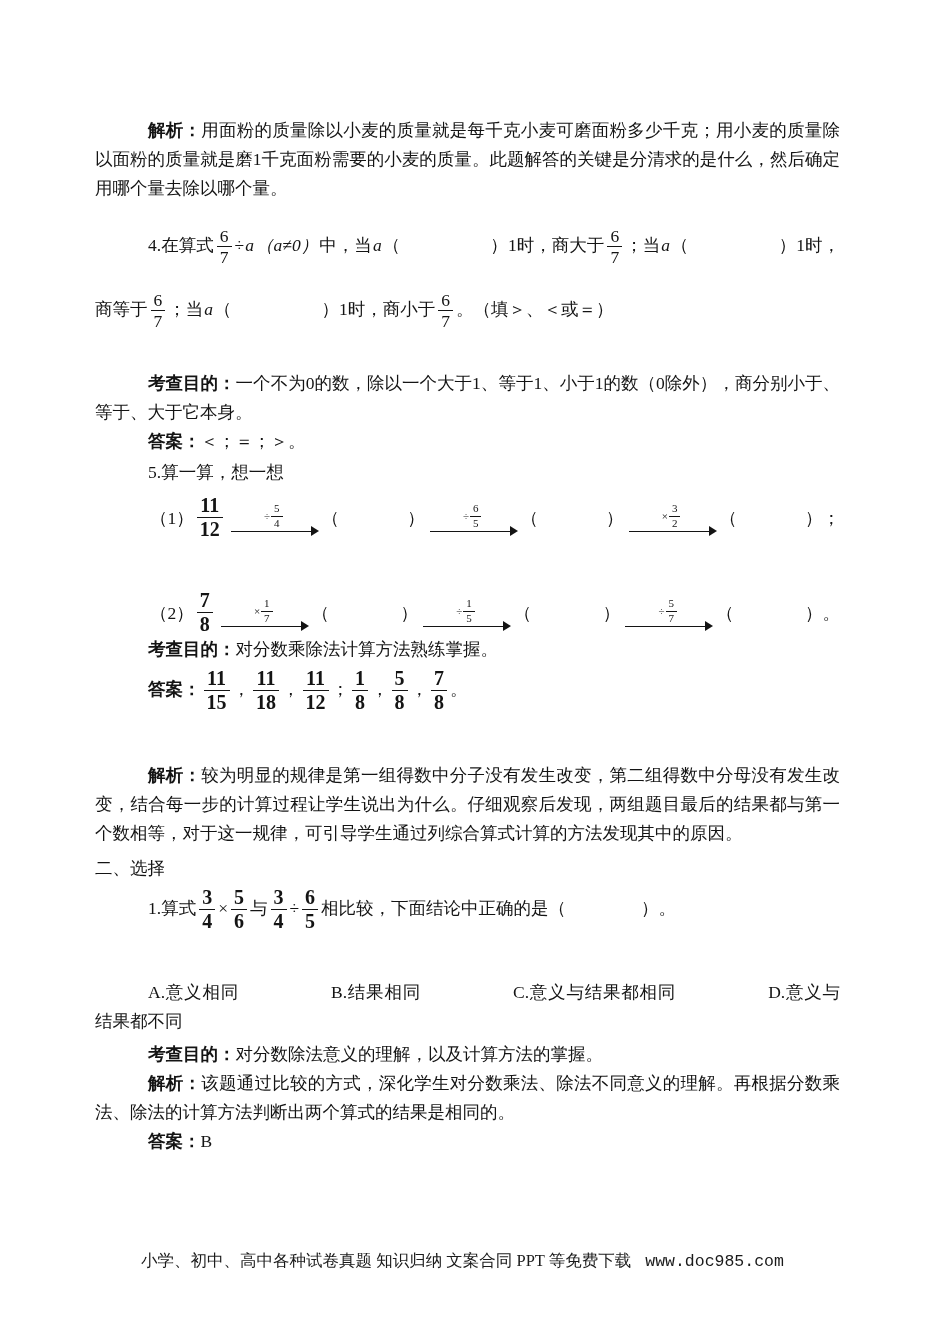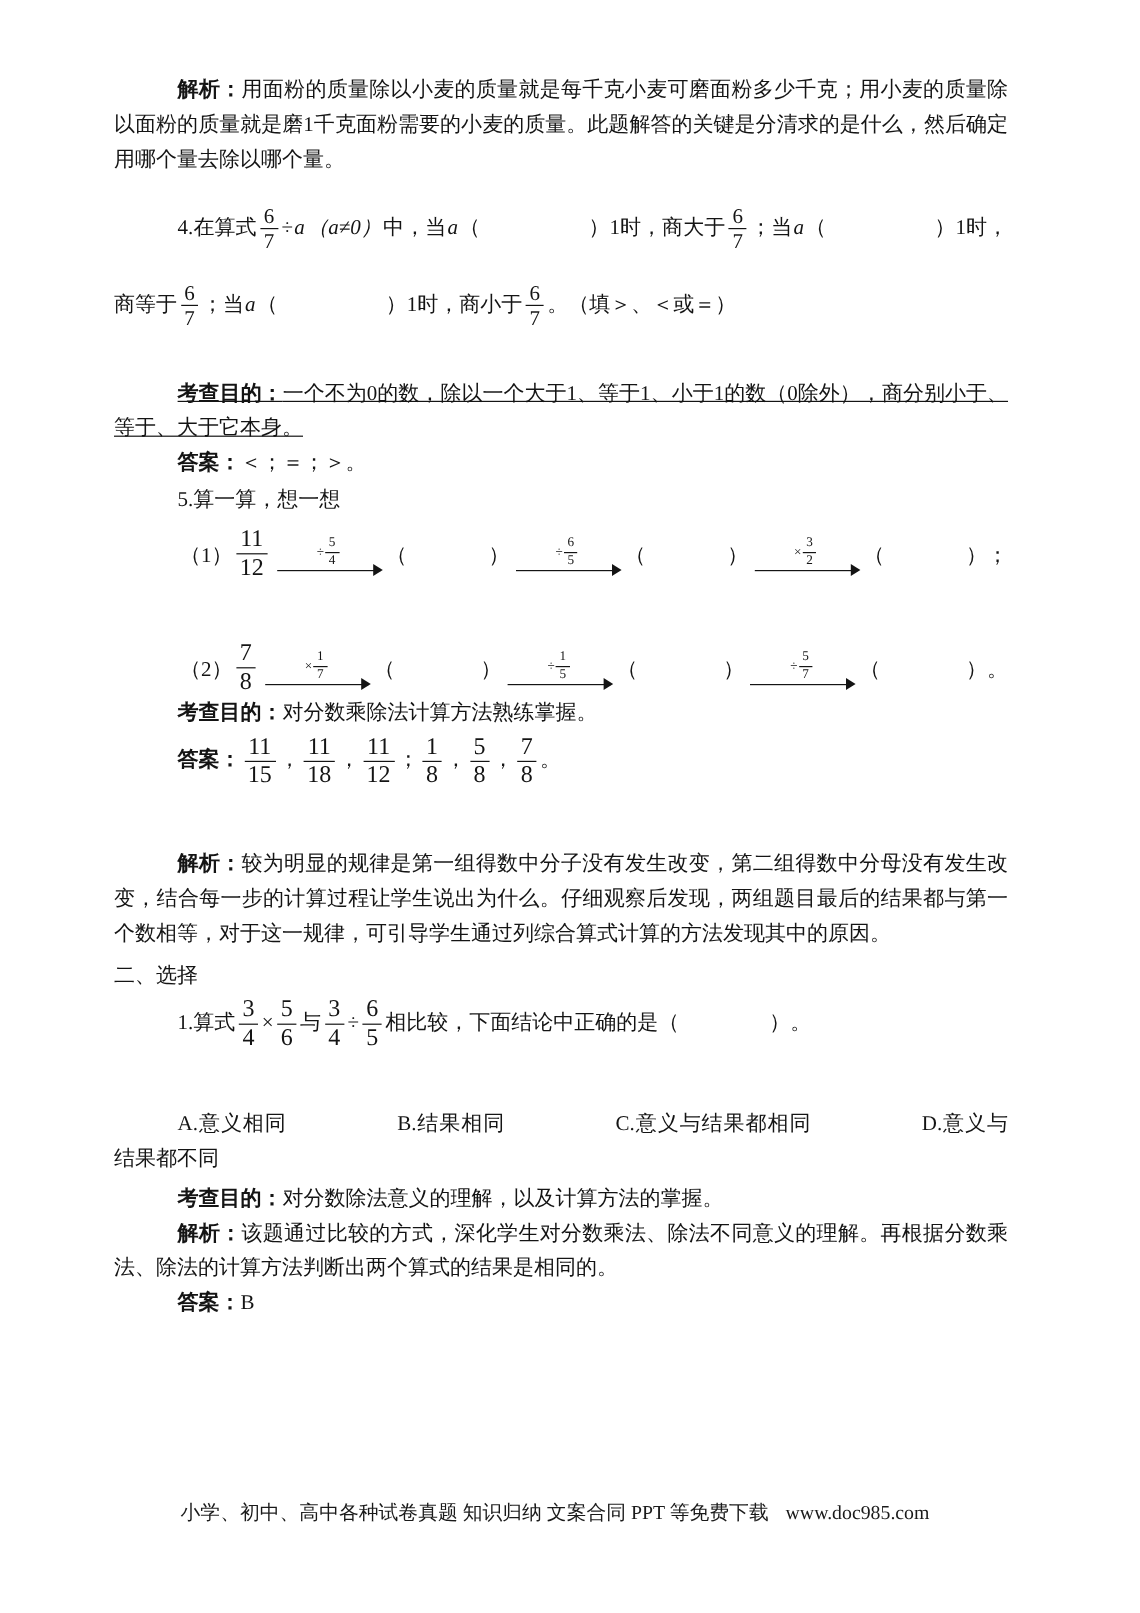--- a/index.html
+++ b/index.html
@@ -1,31 +1,31 @@
 <!DOCTYPE html>
 <html><head>
 <meta charset="utf-8">
 <style>
   html,body{margin:0;padding:0;background:#ffffff;}
   body{width:950px;height:1344px;position:relative;overflow:hidden;
        font-family:"Liberation Serif","DejaVu Serif",serif;
        color:#141414;font-size:17.5px;}
   .page{box-sizing:border-box;width:925px;height:1344px;position:relative;
-        padding:60px 85px 0 95px;}
+        padding:116px 85px 0 95px;}
   p{margin:0;line-height:29px;text-align:justify;}
   .indent{text-indent:53px;}
   .lbl{font-family:"Liberation Sans","DejaVu Sans",sans-serif;font-weight:bold;}
   .heading{font-family:"Liberation Sans","DejaVu Sans",sans-serif;font-weight:normal;}
   .var{font-style:italic;font-family:"Liberation Serif",serif;padding:0 1px;}
   
   .frac{display:inline-flex;flex-direction:column;align-items:center;
         vertical-align:middle;line-height:1.05;margin:0 3px;text-indent:0;}
   .frac .fn{display:block;padding:0 3px 1px;}
   .frac .fd{display:block;border-top:1.2px solid #141414;padding:1px 3px 0;}
-  .frac.big{font-size:20px;}
+  .frac.big{font-size:20px;font-weight:bold;}
   .frac.tiny{font-size:11px;margin:0 1px;}
   .frac.tiny .fd{border-top:1px solid #141414;}
   
   .blank{display:inline-block;height:1px;}
   .w90{width:90px;} .w105{width:105px;} .w75{width:75px;}
   
   .arrow{display:inline-flex;flex-direction:column;align-items:center;
          vertical-align:middle;margin:0 5px;text-indent:0;}
   .alabel{display:inline-flex;align-items:center;font-size:11px;line-height:1;}
   .shaft{position:relative;width:86px;height:0;border-top:1.6px solid #141414;margin-top:2px;}
@@ -33,22 +33,22 @@
                 border-top:5px solid transparent;border-bottom:5px solid transparent;
                 border-left:8px solid #141414;}
   
   .flowrow{display:flex;align-items:center;padding-left:55px;}
   
   .q4line{line-height:64px;margin-top:10px;}
   .opts span.opt{margin-right:92px;}
   .opts span.opt:last-child{margin-right:0;}
   .footer{position:absolute;left:0;right:0;bottom:72px;text-align:center;
           font-size:16.5px;color:#1a1a1a;}
-  .footer .site{margin-left:14px;font-family:Liberation Serif, serif;}
-  .mt28{margin-top:28px;text-decoration:underline;} .mt42{} .mt48{margin-top:48px;}
+  .footer .site{margin-left:14px;font-family:Liberation Mono, monospace;}
+  .mt28{margin-top:28px;} .mt42{} .mt48{margin-top:48px;}
   .mt40{margin-top:46px;} .mt8{margin-top:8px;} .mt50{margin-top:50px;}
   .mt6{margin-top:6px;} .mt4{margin-top:4px;} .mt2{margin-top:2px;}
 </style>
 </head>
 <body>
 
 <div class="page">
 
   <p class="indent"><span class="lbl">解析：</span><span>用面粉的质量除以小麦的质量就是每千克小麦可磨面粉多少千克；用小麦的质量除以面粉的质量就是磨1千克面粉需要的小麦的质量。此题解答的关键是分清求的是什么，然后确定用哪个量去除以哪个量。</span></p>
 

